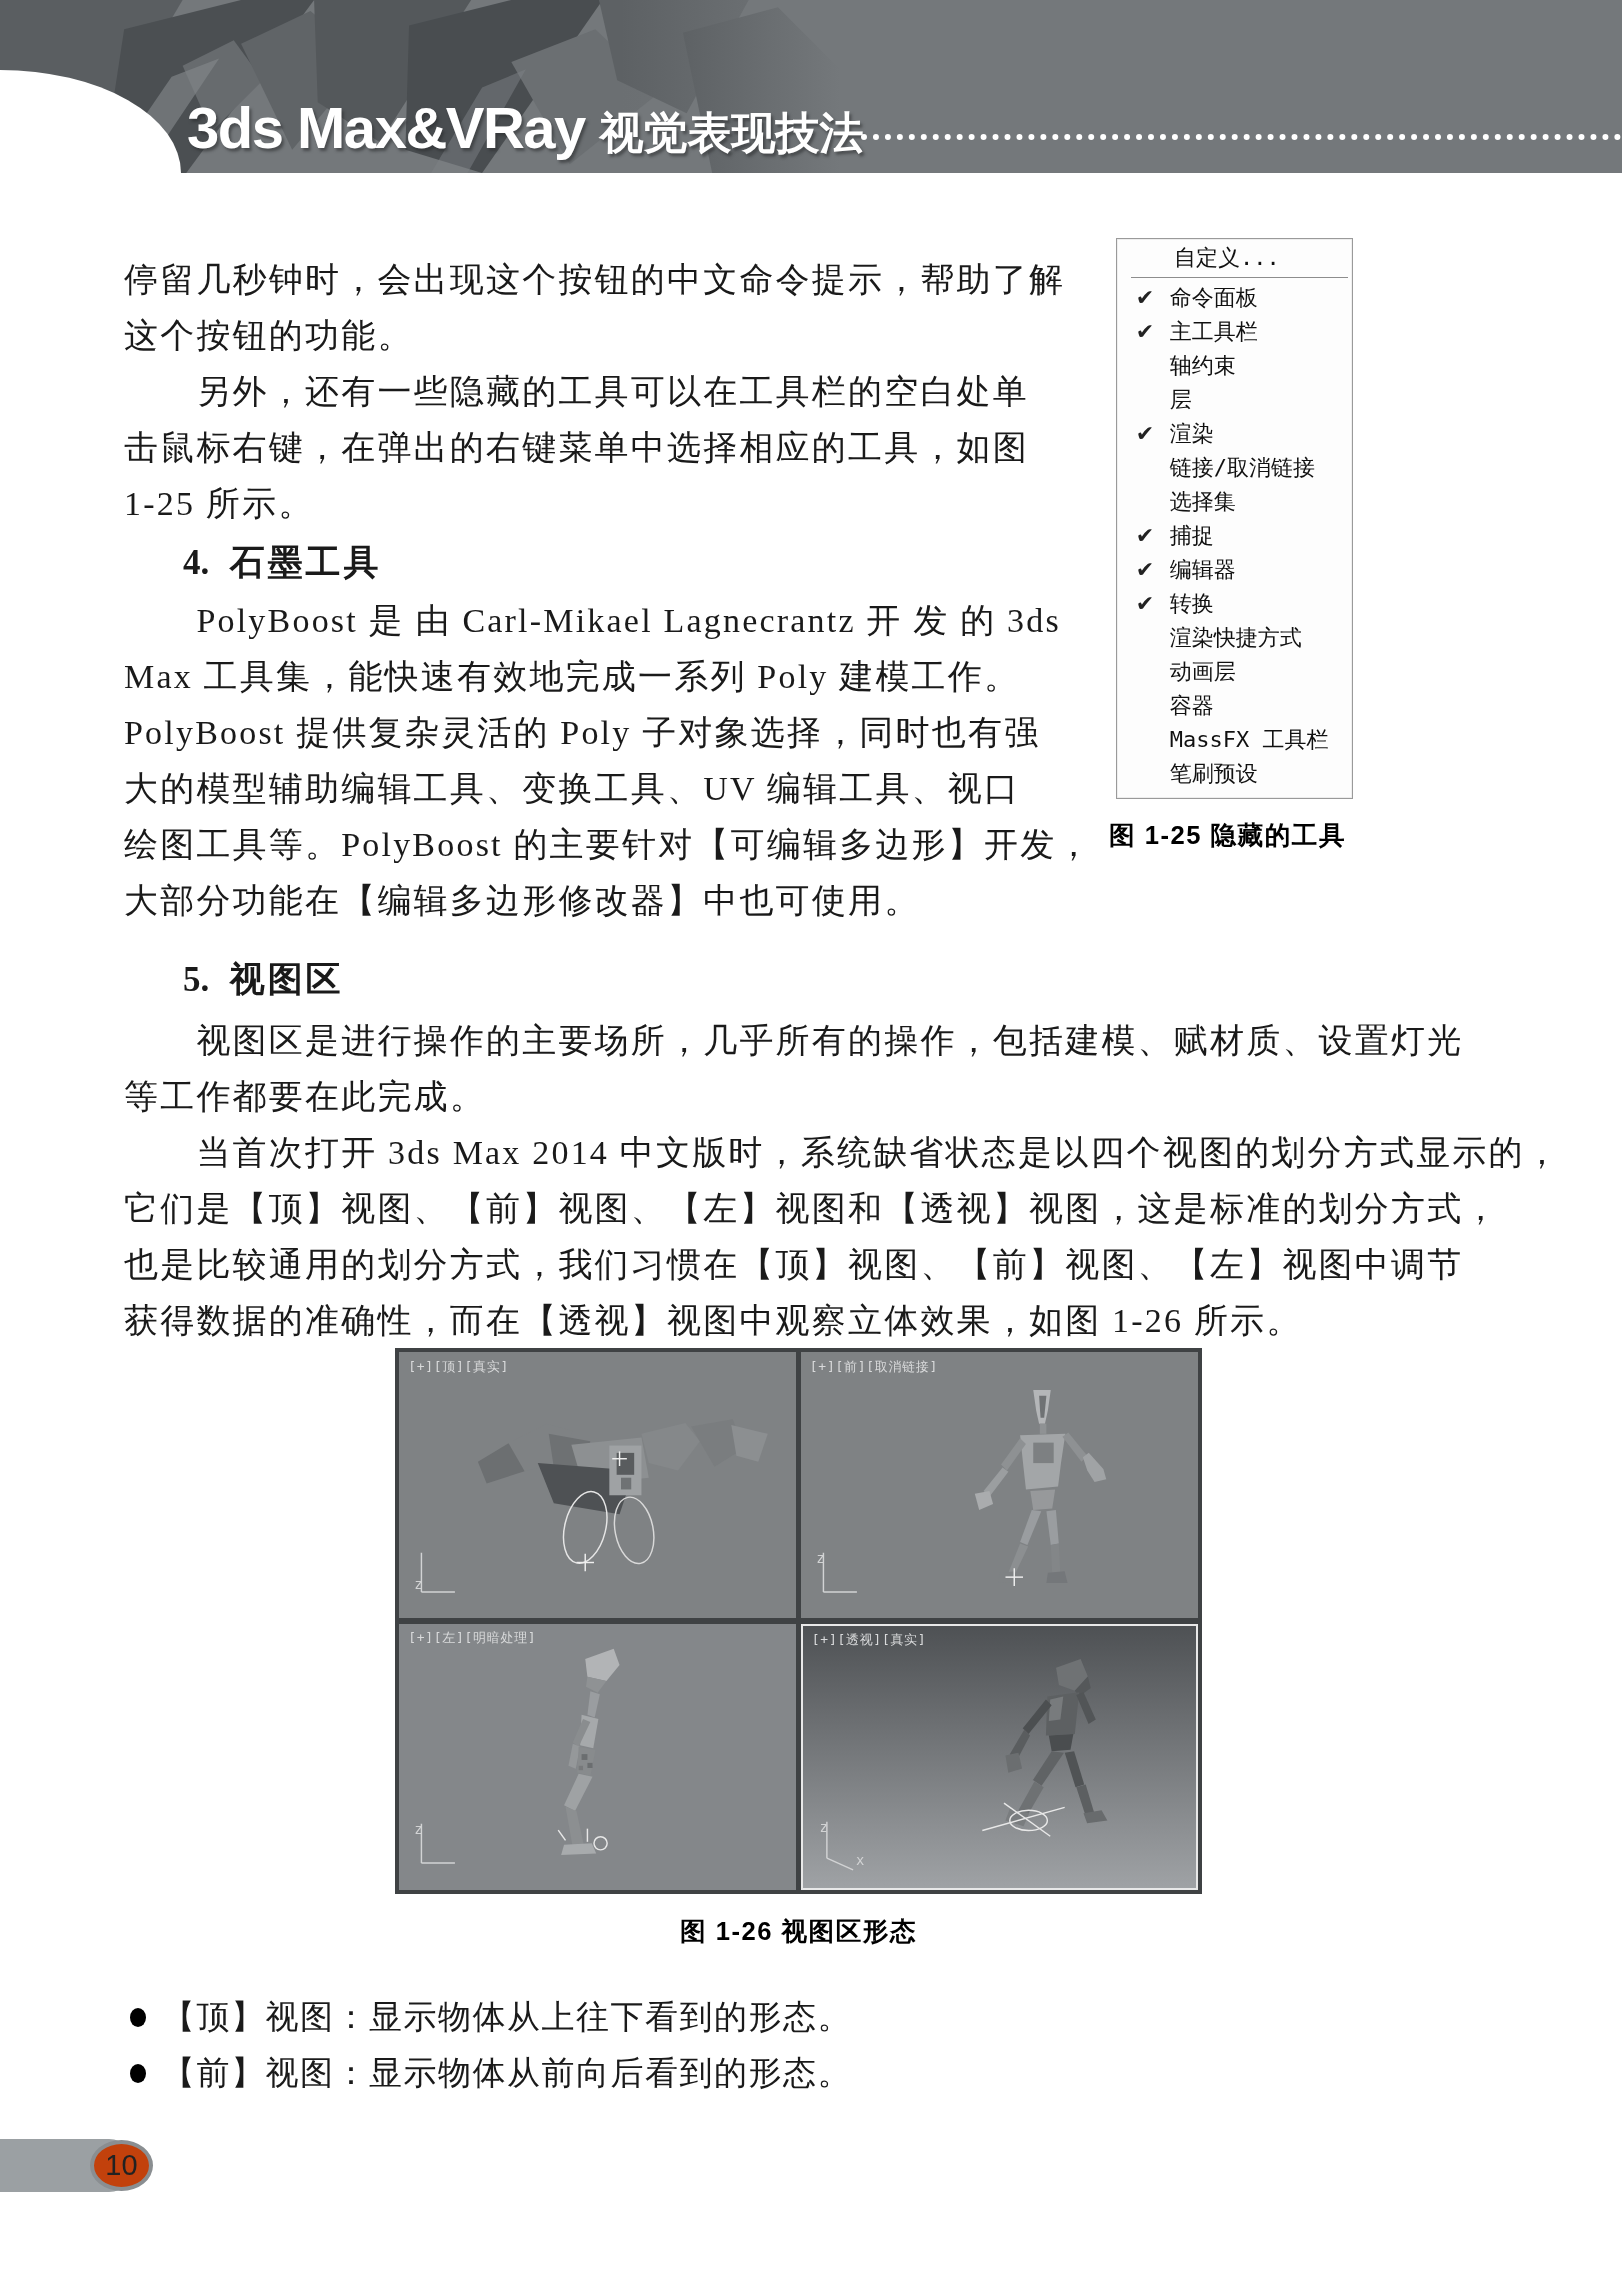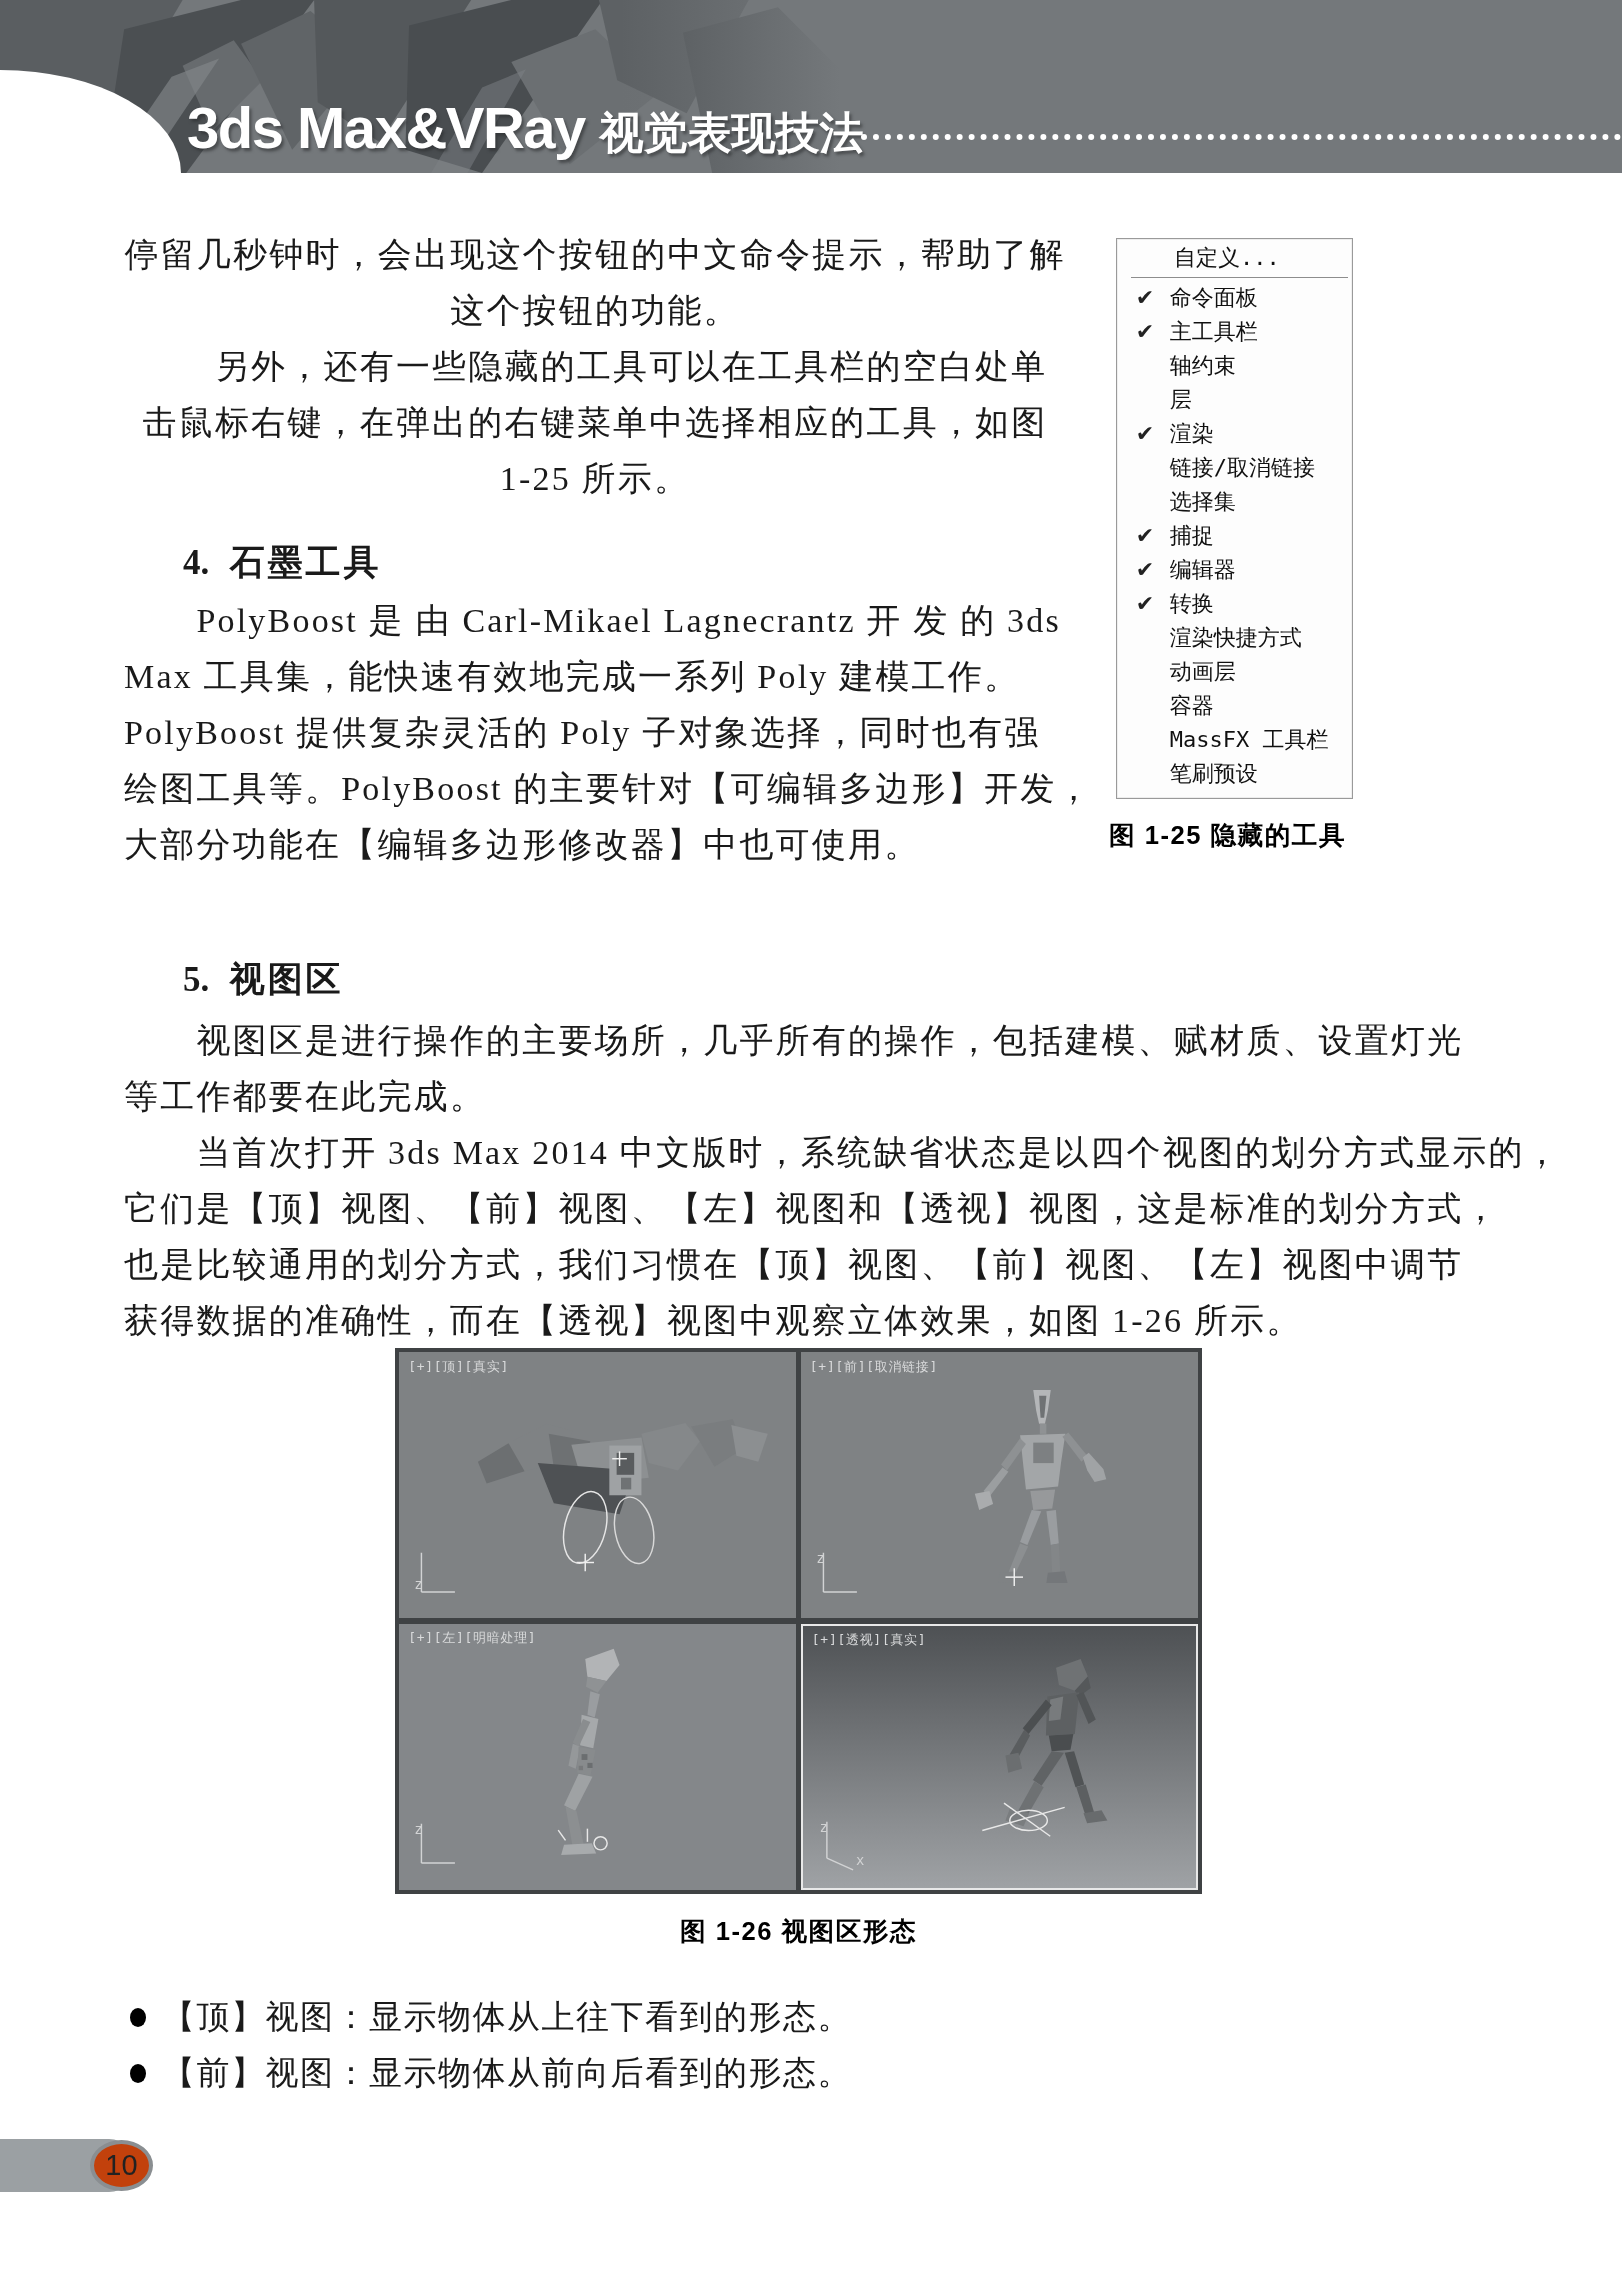--- a/index.html
+++ b/index.html
@@ -15,21 +15,21 @@
   .t-en{font-family:"Liberation Sans","DejaVu Sans",sans-serif;font-weight:bold;
         font-size:58px;letter-spacing:-1.5px;color:#ffffff;text-shadow:2.2px 2.9px 2.9px rgba(40,42,44,.55);}
   .t-cn{font-family:"Liberation Sans","DejaVu Sans",sans-serif;font-weight:bold;
         font-size:44px;color:#ffffff;margin-left:14.6px;text-shadow:2.2px 2.9px 2.9px rgba(40,42,44,.55);}
   .dotline{position:absolute;left:861px;top:134px;width:760px;height:0;
            border-top:6.6px dotted #ffffff;}
 
   
   .bodyblock{position:absolute;left:124px;}
   .bodyline{height:56px;line-height:56px;font-size:34px;letter-spacing:2.2px;white-space:nowrap;}
-  #intro{top:227px;width:942px;text-align:center;}
+  #intro{top:252px;width:942px;}
   #sec4-lines{top:593px;width:942px;}
   #sec5-para1{top:1013px;width:1337px;}
   #sec5-para2{top:1125px;width:1337px;}
   .heading{position:absolute;left:183px;font-weight:bold;font-size:35px;letter-spacing:2.9px;}
   #heading4{top:539px;}
   #heading5{top:956px;}
   .heading .hnum{margin-right:20.5px;letter-spacing:0;}
 
   
   .menu{position:absolute;left:1116px;top:238px;width:225px;background:#fdfdfd;
@@ -116,20 +116,21 @@
   </div>
 
 <div class="heading" id="heading4">
   <span class="hnum">4.</span><span>石墨工具</span>
 </div>
 <div class="bodyblock" id="sec4-lines">
 
 <div class="bodyline">　　PolyBoost 是 由 Carl-Mikael Lagnecrantz 开 发 的 3ds</div>
     <div class="bodyline">Max 工具集，能快速有效地完成一系列 Poly 建模工作。</div>
     <div class="bodyline">PolyBoost 提供复杂灵活的 Poly 子对象选择，同时也有强</div>
+    <div class="bodyline">大的模型辅助编辑工具、变换工具、UV 编辑工具、视口</div>
     <div class="bodyline">绘图工具等。PolyBoost 的主要针对【可编辑多边形】开发，</div>
     <div class="bodyline">大部分功能在【编辑多边形修改器】中也可使用。</div>
   </div>
 
 <div class="menu">
   <div class="menu-title">自定义...</div>
   <div class="menu-sep"></div>
   <div class="menu-items">
 
       <div class="menu-item">

